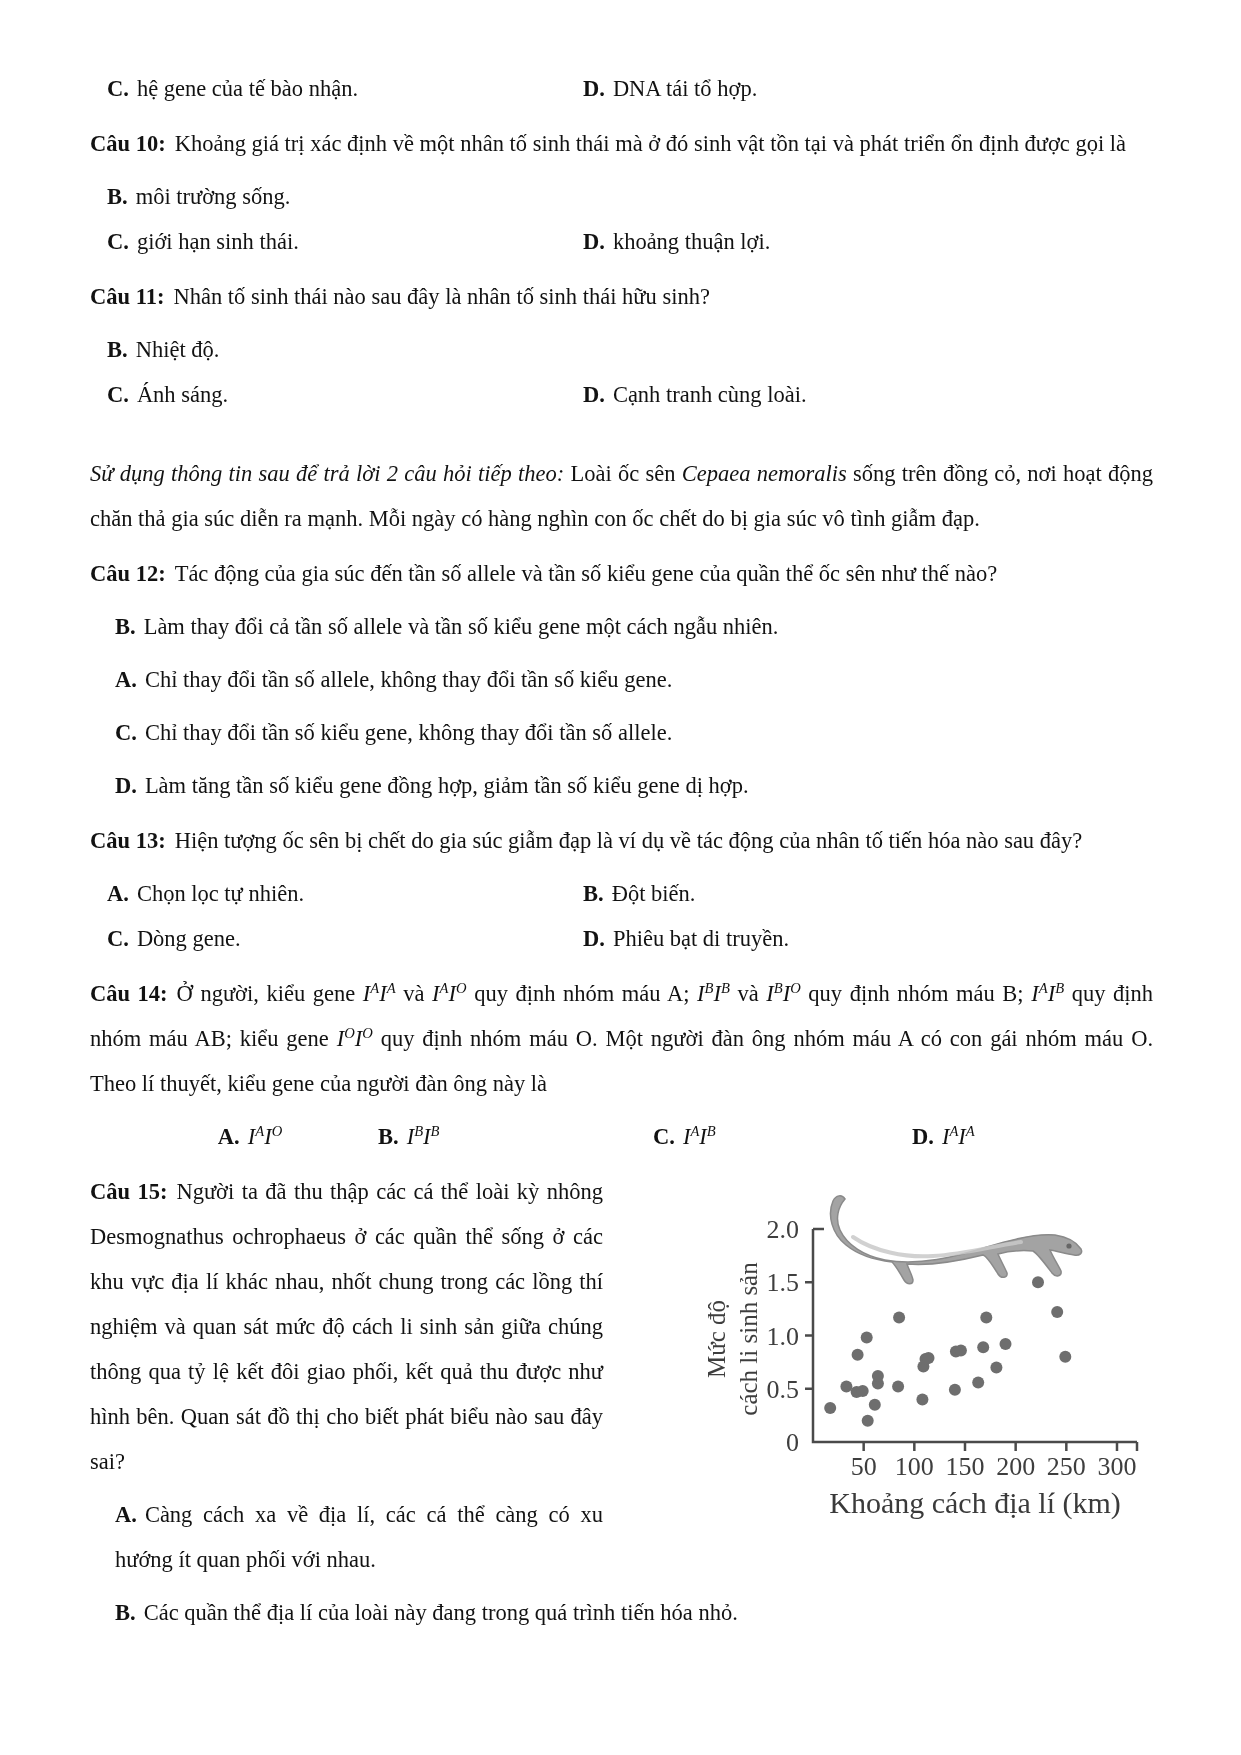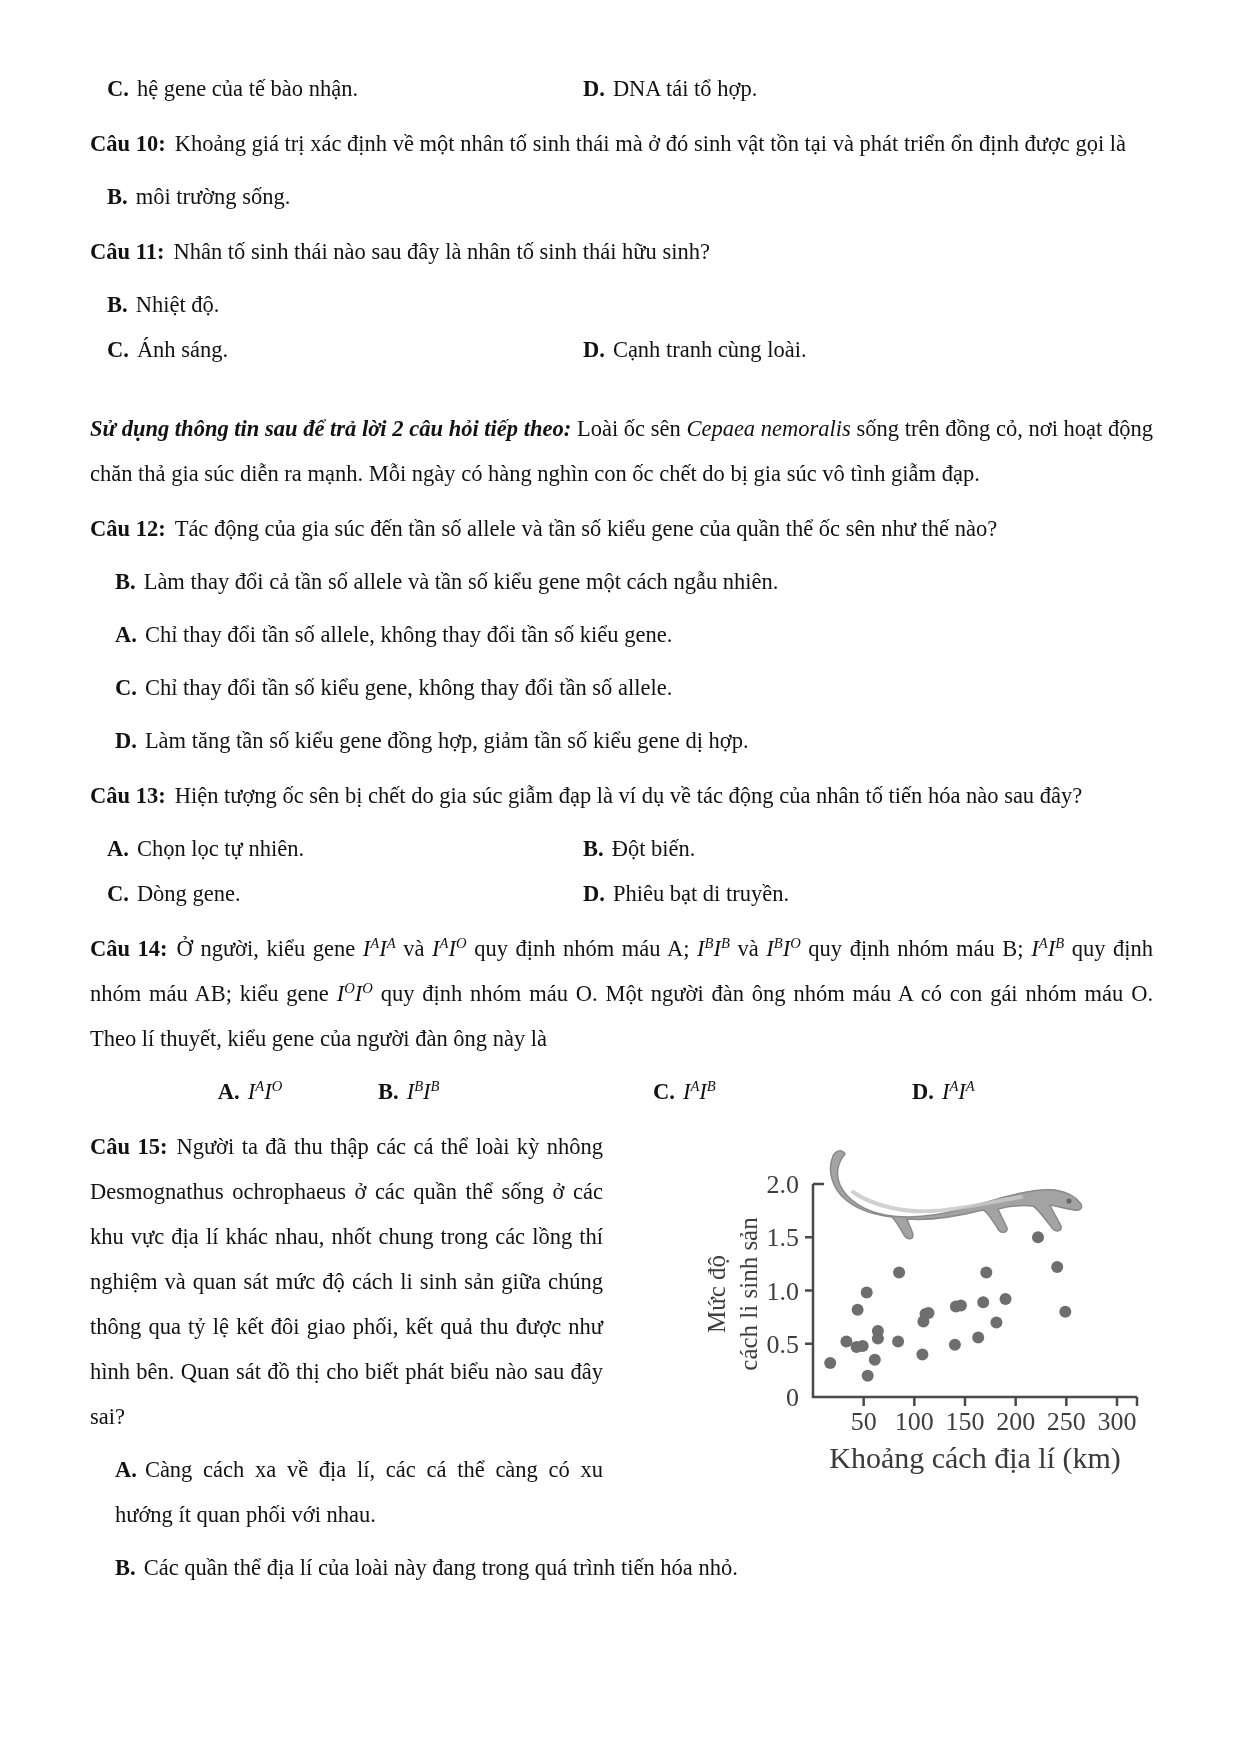--- a/index.html
+++ b/index.html
@@ -21,21 +21,21 @@
   .optrow .col2{flex:1;}
   
   .optline{padding-left:25px;line-height:45px;text-align:left;}
   
   .opt4{display:flex;padding-left:40px;line-height:45px;}
   .opt4 .c1{flex:0 0 256px;text-align:center;}
   .opt4 .c2{flex:0 0 275px;}
   .opt4 .c3{flex:0 0 259px;}
   .opt4 .c4{flex:1;}
   .passage{margin-top:34px;margin-bottom:10px;}
-  .lead{font-style:italic;font-weight:700;}
+  .lead{font-style:italic;font-weight:400;}
   .species{font-style:italic;}
   .gt{font-style:italic;}
   .gt sup{font-size:0.65em;line-height:0;font-style:italic;}
   
   .q15{margin-top:2px;}
   .fig{
     float:right;width:540px;height:352px;margin:8px 0 0 18px;
   }
   .q15 .optA{padding-left:25px;}
   .q15 .optB{clear:right;padding-left:25px;text-align:left;}
@@ -53,20 +53,24 @@
     <div class="optrow">
       <span class="col1"><b class="olbl">C.</b><span>hệ gene của tế bào nhận.</span></span>
       <span class="col2"><b class="olbl">D.</b><span>DNA tái tổ hợp.</span></span>
     </div>
   </div>
 
   <p class="q"><b class="qlbl">Câu 10:</b><span>Khoảng giá trị xác định về một nhân tố sinh thái mà ở đó sinh vật tồn tại và phát triển ổn định được gọi là</span></p>
   <div class="group">
     <div class="optrow">
       <span class="col2"><b class="olbl">B.</b><span>môi trường sống.</span></span>
+    </div>
+    <div class="optrow">
+      <span class="col1"><b class="olbl">C.</b><span>giới hạn sinh thái.</span></span>
+      <span class="col2"><b class="olbl">D.</b><span>khoảng thuận lợi.</span></span>
     </div>
   </div>
 
   <p class="q"><b class="qlbl">Câu 11:</b><span>Nhân tố sinh thái nào sau đây là nhân tố sinh thái hữu sinh?</span></p>
   <div class="group">
     <div class="optrow">
       <span class="col2"><b class="olbl">B.</b><span>Nhiệt độ.</span></span>
     </div>
     <div class="optrow">
       <span class="col1"><b class="olbl">C.</b><span>Ánh sáng.</span></span>

